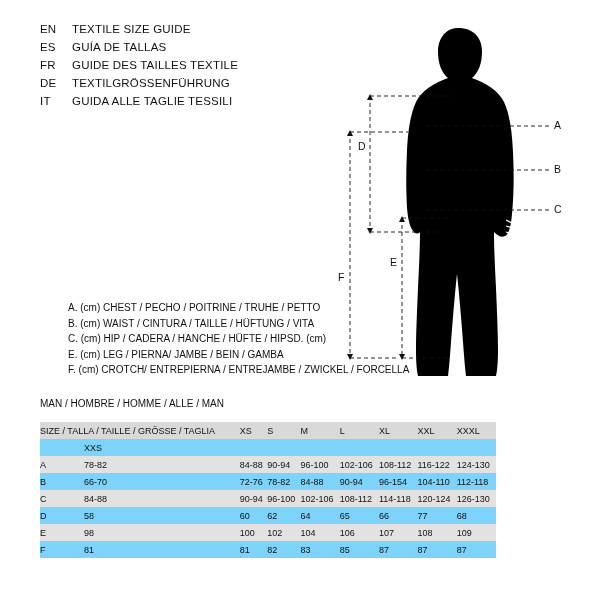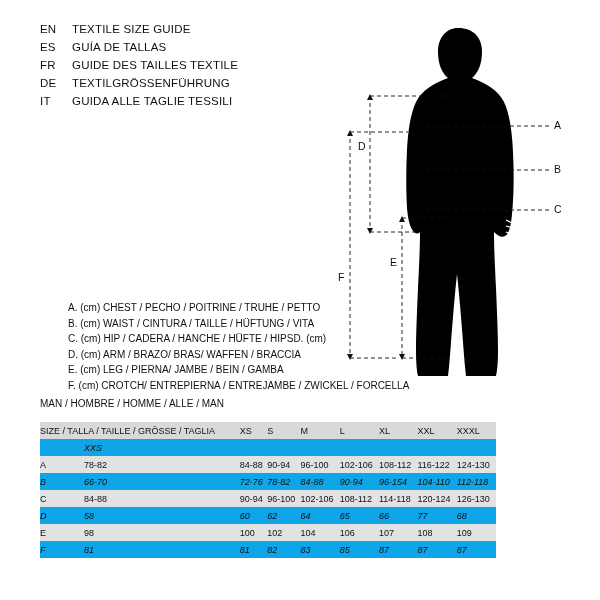--- a/index.html
+++ b/index.html
@@ -84,21 +84,21 @@
     height: 17px;
     font-weight: normal;
     text-align: left;
     vertical-align: middle;
     color: #111;
   }
   .row-head td {
     background: #d9d9d9;
     font-size: 9px;
   }
-  .row-light td { background: #0ea5e9; font-style: italic; }
+  .row-light td { background: #7dd3fc; }
   .row-dark td { background: #e2e2e2; }
   .cell-label {
     padding-left: 6px;
     width: 44px;
   }
   .cell-val {
     padding-left: 4px;
   }
   .hdr-first { padding-left: 6px; }
 
@@ -222,21 +222,20 @@
     <div class="dim-letter" style="left:224px; top:183px;">C</div>
     <div class="dim-letter" style="left:28px; top:120px;">D</div>
     <div class="dim-letter" style="left:60px; top:236px;">E</div>
     <div class="dim-letter" style="left:8px; top:251px;">F</div>
   </div>
 
   <div class="legend">
     <div class="legend-row">A. (cm) CHEST / PECHO / POITRINE / TRUHE / PETTO</div>
     <div class="legend-row">B. (cm) WAIST / CINTURA / TAILLE / HÜFTUNG / VITA</div>
     <div class="legend-row">C. (cm) HIP / CADERA / HANCHE / HÜFTE / HIPSD. (cm)</div>
-    <div class="legend-row">D. (cm) ARM / BRAZO/ BRAS/ WAFFEN / BRACCIA</div>
     <div class="legend-row">E. (cm) LEG / PIERNA/ JAMBE / BEIN / GAMBA</div>
     <div class="legend-row">F. (cm) CROTCH/ ENTREPIERNA / ENTREJAMBE / ZWICKEL / FORCELLA</div>
   </div>
 
   <div class="gender-label">MAN / HOMBRE / HOMME / ALLE / MAN</div>
 
   <div class="table-wrap">
     <table class="size-table">
       <tbody>
         <tr class="row-head">

